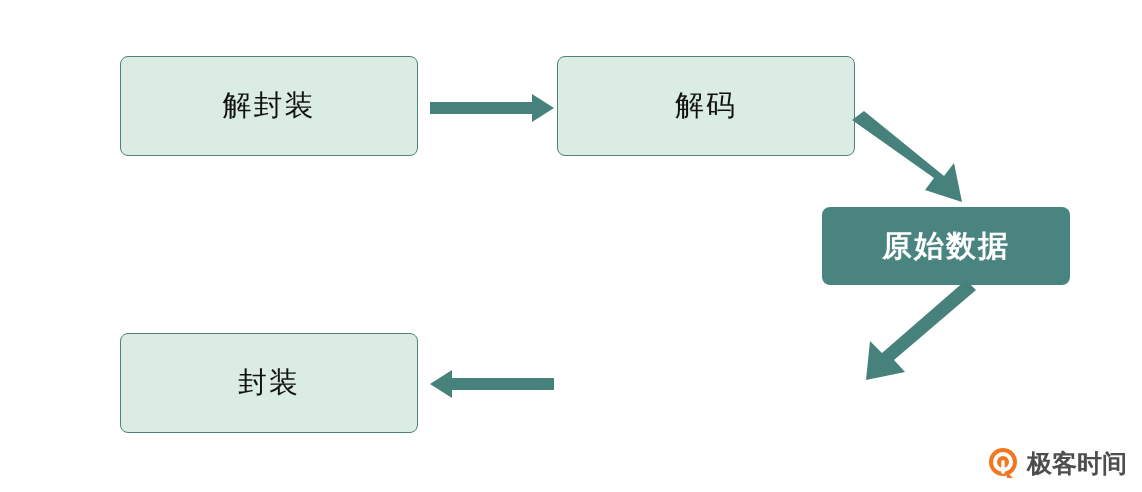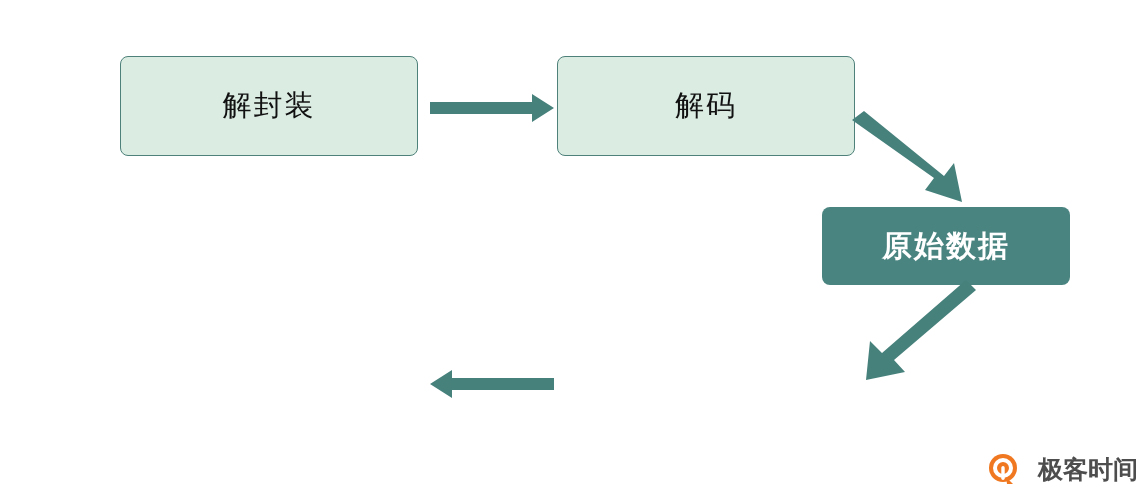--- a/index.html
+++ b/index.html
@@ -55,22 +55,21 @@
   #a-decode-raw   { left: 848px; top: 118px; width: 132px; height: 96px; }
   #a-raw-encode   { left: 848px; top: 278px; width: 132px; height: 110px; }
   #a-encode-mux   { left: 424px; top: 362px; width: 136px; height: 44px; }
 
   #watermark {
     position: absolute;
     left: 986px;
     top: 446px;
     display: flex;
     align-items: center;
-    gap: 18px;
-    margin-top: 6px;
+    gap: 7px;
   }
   #watermark .mark-icon { display: block; }
   #watermark .mark-text {
     font-size: 25px;
     font-weight: 700;
     color: #4d4d4d;
     letter-spacing: 0px;
     line-height: 1;
   }
 </style>
@@ -85,20 +84,23 @@
 
   <div class="node light" id="n-decode">
     <span>解码</span>
   </div>
 
   <div class="node dark" id="n-raw">
     <span>原始数据</span>
   </div>
 
 
+  <div class="node light" id="n-mux">
+    <span>封装</span>
+  </div>
 
   <svg class="arrow-svg" id="a-demux-decode" viewBox="0 0 136 44">
     <path d="M 6 16 L 108 16 L 108 8 L 130 22 L 108 36 L 108 28 L 6 28 Z" fill="#47817c"></path>
   </svg>
 
   <svg class="arrow-svg" id="a-decode-raw" viewBox="0 0 132 96">
     <path d="M 4 2 L 16 -7 L 96 58 L 106 45 L 114 84 L 77 72 L 86 60 Z" fill="#47817c"></path>
   </svg>
 
   <svg class="arrow-svg" id="a-raw-encode" viewBox="0 0 132 110">

